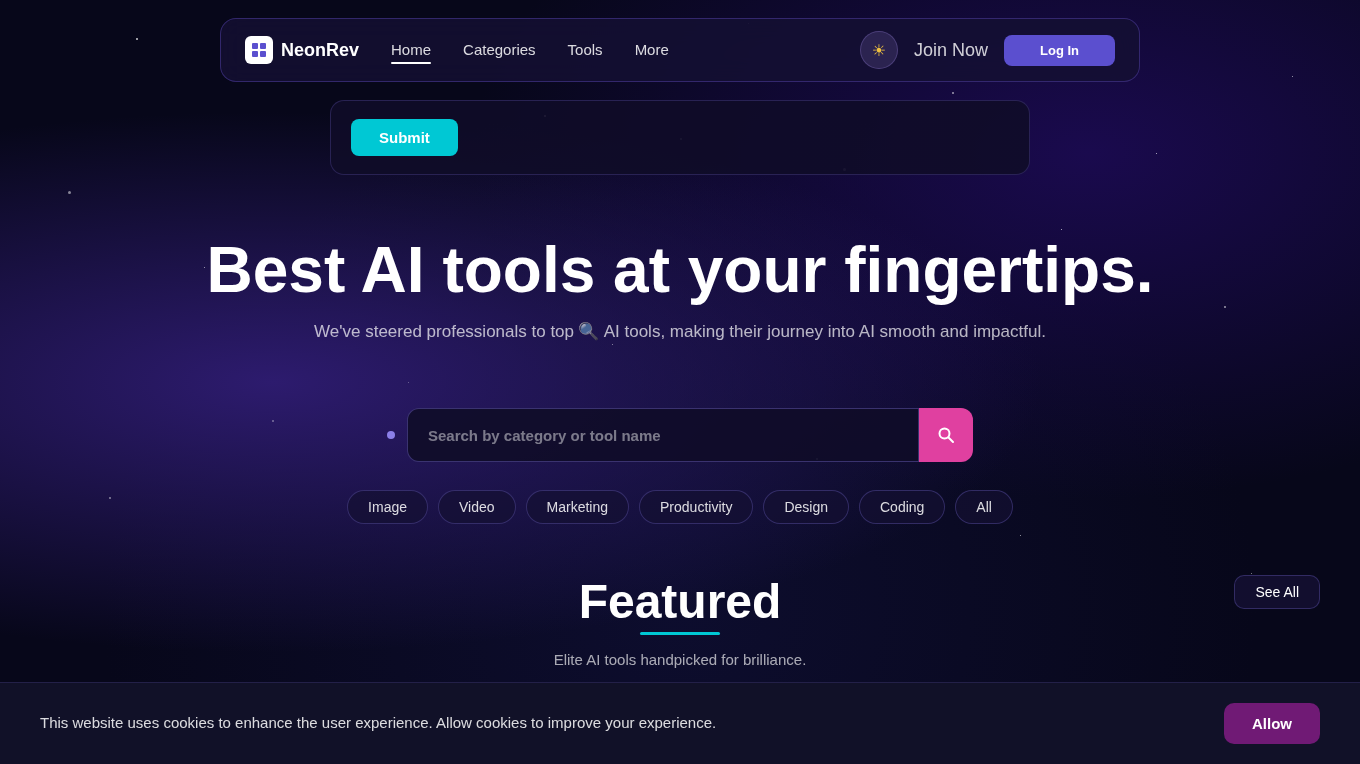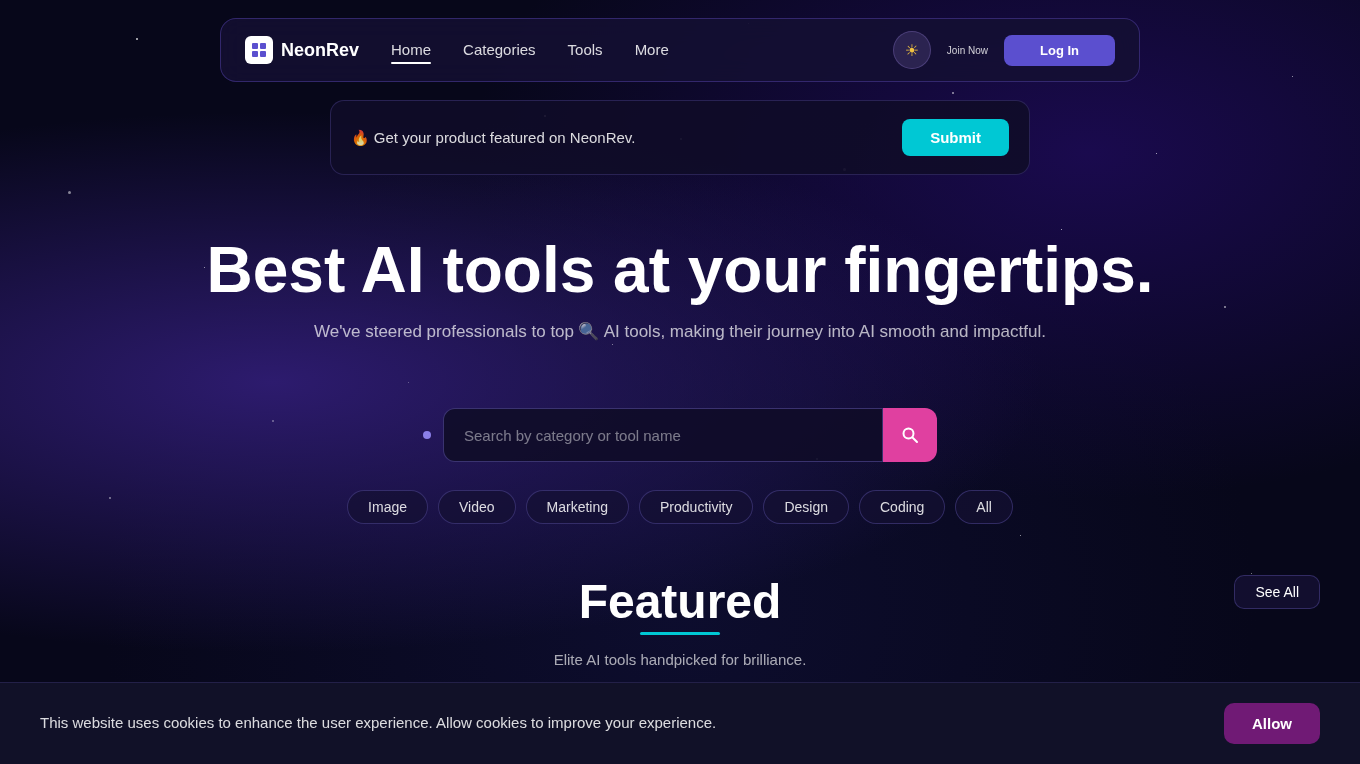--- a/index.html
+++ b/index.html
@@ -123,21 +123,21 @@
       display: flex;
       align-items: center;
       justify-content: center;
       cursor: pointer;
       color: #f0c040;
       font-size: 16px;
     }
 
     .join-now {
       color: rgba(255,255,255,0.8);
-      font-size: 10px;
+      font-size: 18px;
       text-decoration: none;
     }
 
     .login-btn {
       background: #5b4fcf;
       color: white;
       border: none;
       border-radius: 8px;
       padding: 8px 36px;
       font-size: 13px;
@@ -218,29 +218,30 @@
 
     .search-dot {
       width: 8px;
       height: 8px;
       background: #8b7fe8;
       border-radius: 50%;
       margin-right: 12px;
     }
 
     .search-input {
-      width: 440px;
+      width: 512px;
       height: 54px;
       background: rgba(15, 12, 40, 0.9);
       border: 1px solid rgba(100, 90, 180, 0.5);
       border-radius: 12px 0 0 12px;
       padding: 12px 20px;
       color: white;
       font-size: 15px;
       outline: none;
+      font-weight: bold;
     }
 
     .search-input::placeholder {
       color: rgba(255,255,255,0.45);
     }
 
     .search-btn {
       width: 54px;
       height: 54px;
       background: #e040a0;
@@ -522,21 +523,20 @@
   </ul>
 
   <div class="nav-right">
     <button class="theme-toggle">☀</button>
     <a href="#" class="join-now">Join Now</a>
     <button class="login-btn">Log In</button>
   </div>
 </nav>
 
 <div class="banner">
-  <span class="banner-text">🔥 Get your product featured on NeonRev.</span>
   <button class="submit-btn">Submit</button>
 </div>
 
 <div class="hero">
   <h1>Best AI tools at your fingertips.</h1>
   <p>We've steered professionals to top 🔍 AI tools, making their journey into AI smooth and impactful.</p>
 </div>
 
 <div class="search-container">
   <div class="search-dot"></div>

